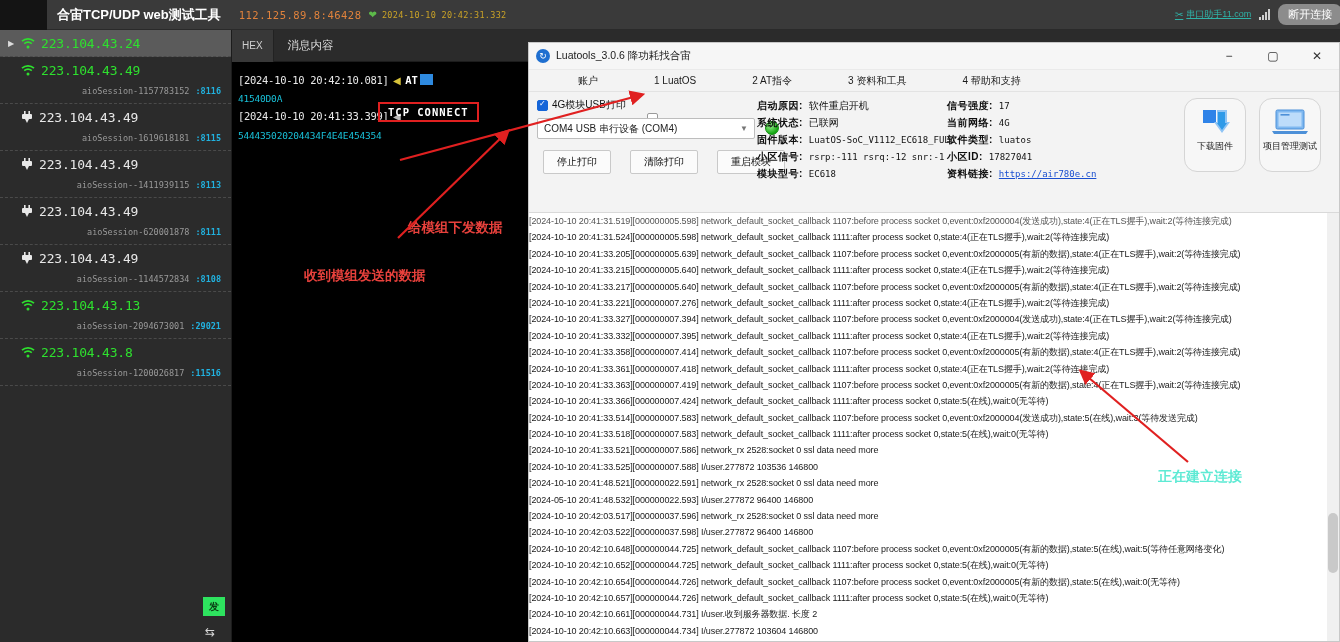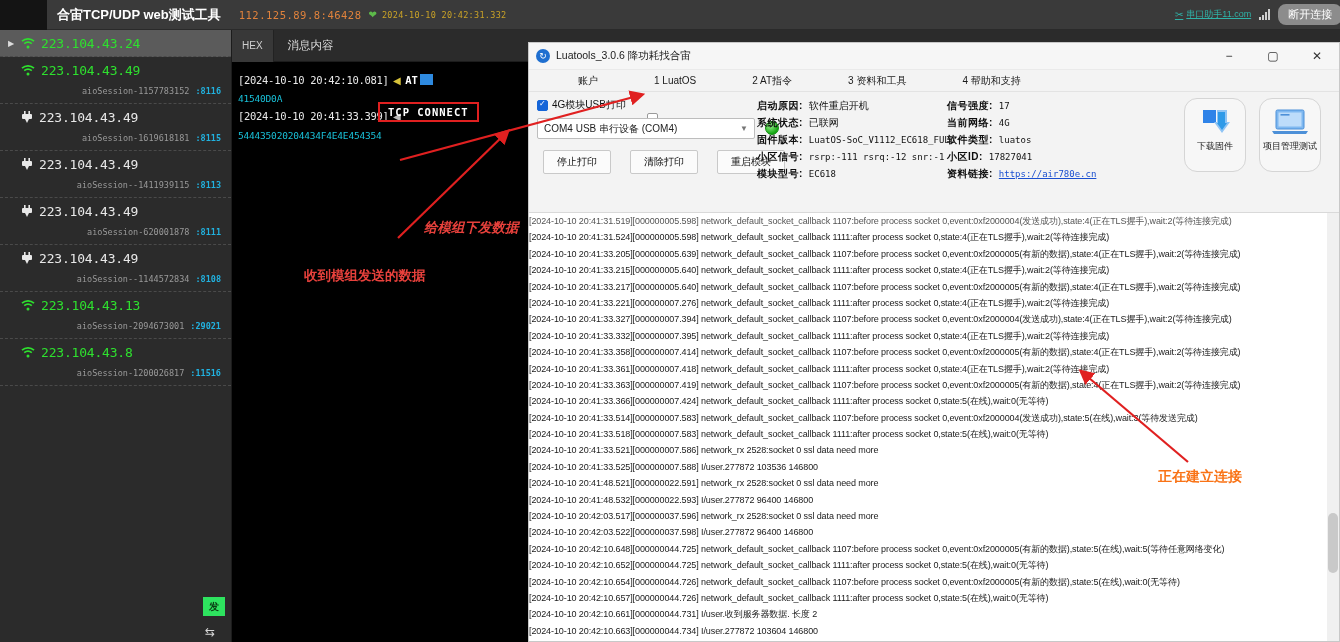--- a/index.html
+++ b/index.html
@@ -102,21 +102,21 @@
   .at-word { color:#fff; font-family:"DejaVu Sans Mono", monospace; font-size:10.5px; font-weight:bold; }
   .blue-chip { display:inline-block; width:13px; height:11px; background:#2e8ae0; vertical-align:-1px; margin-left:2px; }
   .tcp-box {
     position:absolute; border:2px solid #e02020; padding:2px 8px;
     color:#fff; font-family:"DejaVu Sans Mono", monospace; font-size:10.5px; font-weight:bold;
     letter-spacing:1px;
   }
   .annot {
     position:absolute; color:#e8413c; font-size:13.5px; font-weight:bold; white-space:nowrap;
   }
-  .annot2 { position:absolute; color:#f97316; font-size:14px; font-weight:bold; white-space:nowrap;font-family:Liberation Serif, serif; }
+  .annot2 { position:absolute; color:#5eead4; font-size:14px; font-weight:bold; white-space:nowrap;font-family:Liberation Serif, serif; }
 
   
   .luawin {
     position:absolute; left:528px; top:42px; width:812px; height:600px;
     background:#f3f3f3; border:1px solid #c8c8c8; overflow:hidden;
     font-family:"Liberation Sans", sans-serif;
   }
   .lua-title {
     height:27px; background:#f6f6f6; display:flex; align-items:center;
     border-bottom:1px solid #eaeaea;
@@ -364,21 +364,21 @@
       <div class="msg-line" style="left:6px; top:44px;">
         <span class="log-ts">[2024-10-10 20:41:33.399]</span>
         <span class="arrow-gray">◀</span>
       </div>
       <div class="tcp-box" style="left:146px; top:40px;">TCP   CONNECT</div>
 
       <div class="msg-line" style="left:6px; top:63px;">
         <span class="log-hex">544435020204434F4E4E454354</span>
       </div>
 
-      <div class="annot" style="left:192px; top:157px;font-style:italic;">给模组下发数据</div>
+      <div class="annot" style="left:176px; top:157px;">给模组下发数据</div>
       <div class="annot" style="left:72px; top:205px;">收到模组发送的数据</div>
     </div>
   </div>
 
   <div class="luawin">
 
     <div class="lua-title">
       <div class="lua-logo">↻</div>
       <div class="lua-title-txt">Luatools_3.0.6 降功耗找合宙</div>
       <div class="win-ctl">
@@ -470,21 +470,21 @@
           <div class="logline">[2024-10-10 20:41:33.332][000000007.395] network_default_socket_callback 1111:after process socket 0,state:4(正在TLS握手),wait:2(等待连接完成)</div>
           <div class="logline">[2024-10-10 20:41:33.358][000000007.414] network_default_socket_callback 1107:before process socket 0,event:0xf2000005(有新的数据),state:4(正在TLS握手),wait:2(等待连接完成)</div>
           <div class="logline">[2024-10-10 20:41:33.361][000000007.418] network_default_socket_callback 1111:after process socket 0,state:4(正在TLS握手),wait:2(等待连接完成)</div>
           <div class="logline">[2024-10-10 20:41:33.363][000000007.419] network_default_socket_callback 1107:before process socket 0,event:0xf2000005(有新的数据),state:4(正在TLS握手),wait:2(等待连接完成)</div>
           <div class="logline">[2024-10-10 20:41:33.366][000000007.424] network_default_socket_callback 1111:after process socket 0,state:5(在线),wait:0(无等待)</div>
           <div class="logline">[2024-10-10 20:41:33.514][000000007.583] network_default_socket_callback 1107:before process socket 0,event:0xf2000004(发送成功),state:5(在线),wait:3(等待发送完成)</div>
           <div class="logline">[2024-10-10 20:41:33.518][000000007.583] network_default_socket_callback 1111:after process socket 0,state:5(在线),wait:0(无等待)</div>
           <div class="logline">[2024-10-10 20:41:33.521][000000007.586] network_rx 2528:socket 0 ssl data need more</div>
           <div class="logline">[2024-10-10 20:41:33.525][000000007.588] I/user.277872  103536  146800</div>
           <div class="logline">[2024-10-10 20:41:48.521][000000022.591] network_rx 2528:socket 0 ssl data need more</div>
-          <div class="logline">[2024-10-10 20:41:48.532][000000022.593] I/user.277872  96400    146800</div>
+          <div class="logline">[2024-05-10 20:41:48.532][000000022.593] I/user.277872  96400    146800</div>
           <div class="logline">[2024-10-10 20:42:03.517][000000037.596] network_rx 2528:socket 0 ssl data need more</div>
           <div class="logline">[2024-10-10 20:42:03.522][000000037.598] I/user.277872  96400    146800</div>
           <div class="logline">[2024-10-10 20:42:10.648][000000044.725] network_default_socket_callback 1107:before process socket 0,event:0xf2000005(有新的数据),state:5(在线),wait:5(等待任意网络变化)</div>
           <div class="logline">[2024-10-10 20:42:10.652][000000044.725] network_default_socket_callback 1111:after process socket 0,state:5(在线),wait:0(无等待)</div>
           <div class="logline">[2024-10-10 20:42:10.654][000000044.726] network_default_socket_callback 1107:before process socket 0,event:0xf2000005(有新的数据),state:5(在线),wait:0(无等待)</div>
           <div class="logline">[2024-10-10 20:42:10.657][000000044.726] network_default_socket_callback 1111:after process socket 0,state:5(在线),wait:0(无等待)</div>
           <div class="logline">[2024-10-10 20:42:10.661][000000044.731] I/user.收到服务器数据. 长度      2</div>
           <div class="logline">[2024-10-10 20:42:10.663][000000044.734] I/user.277872  103604  146800</div>
           <div class="logline">[2024-10-10 20:42:10.666][000000044.738] I/user.收到服务器数据. 长度      2</div>
         </div>

